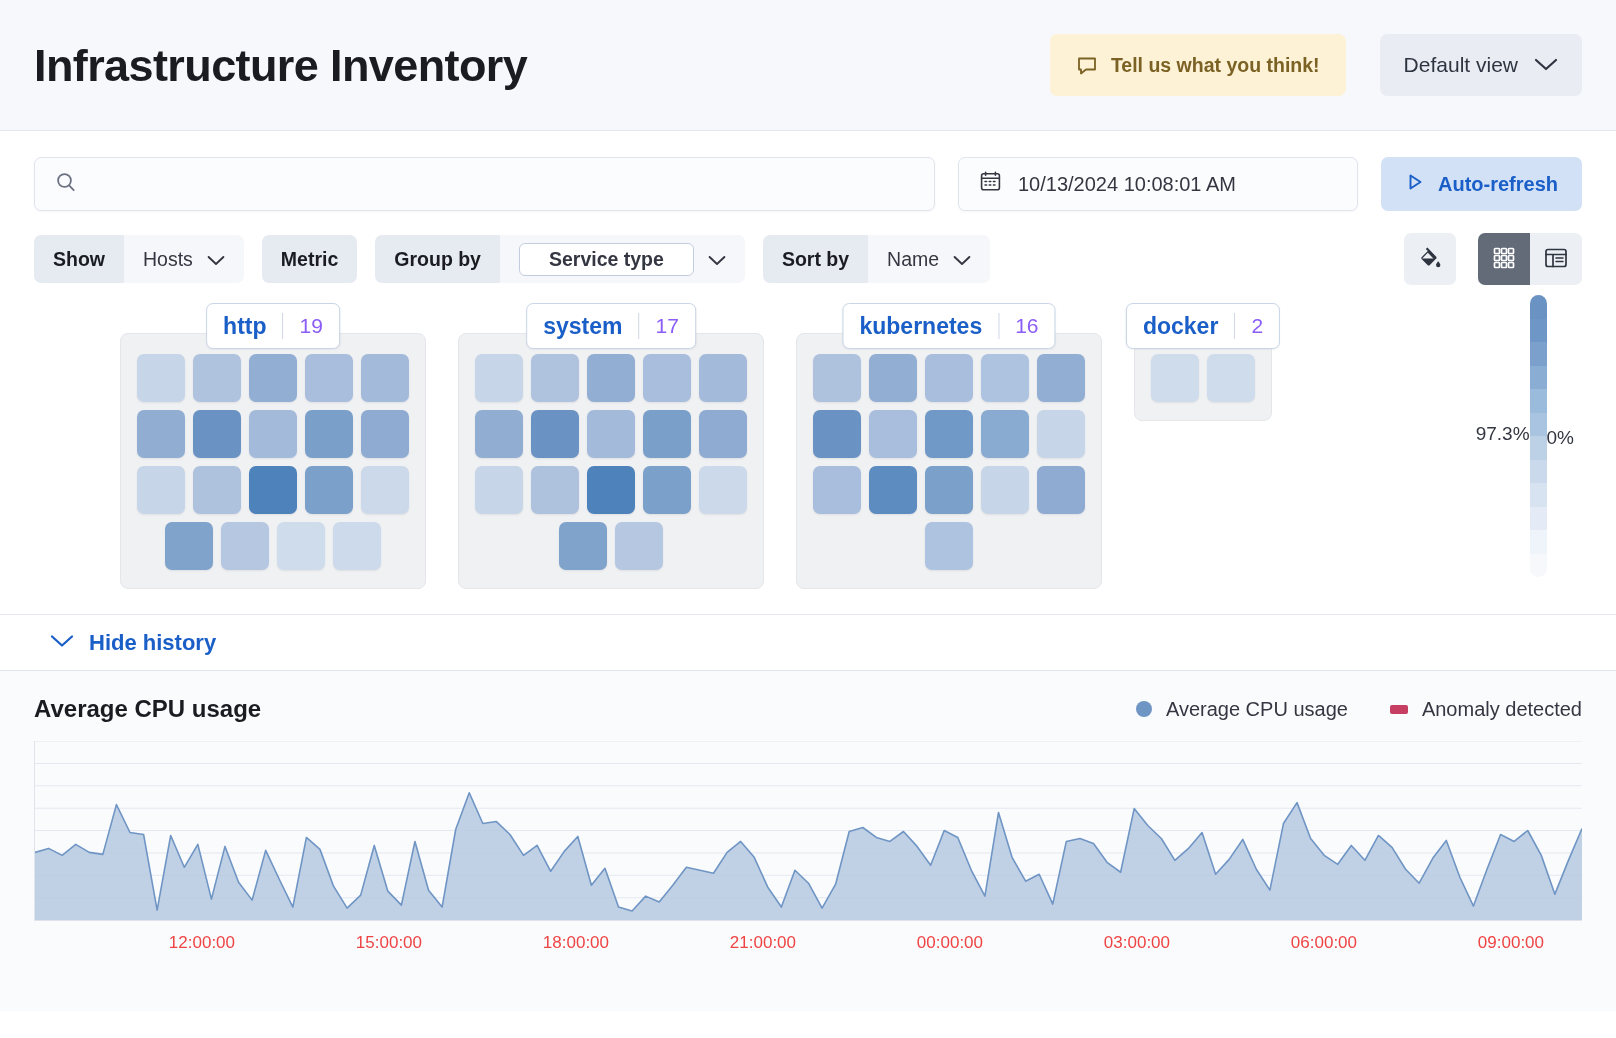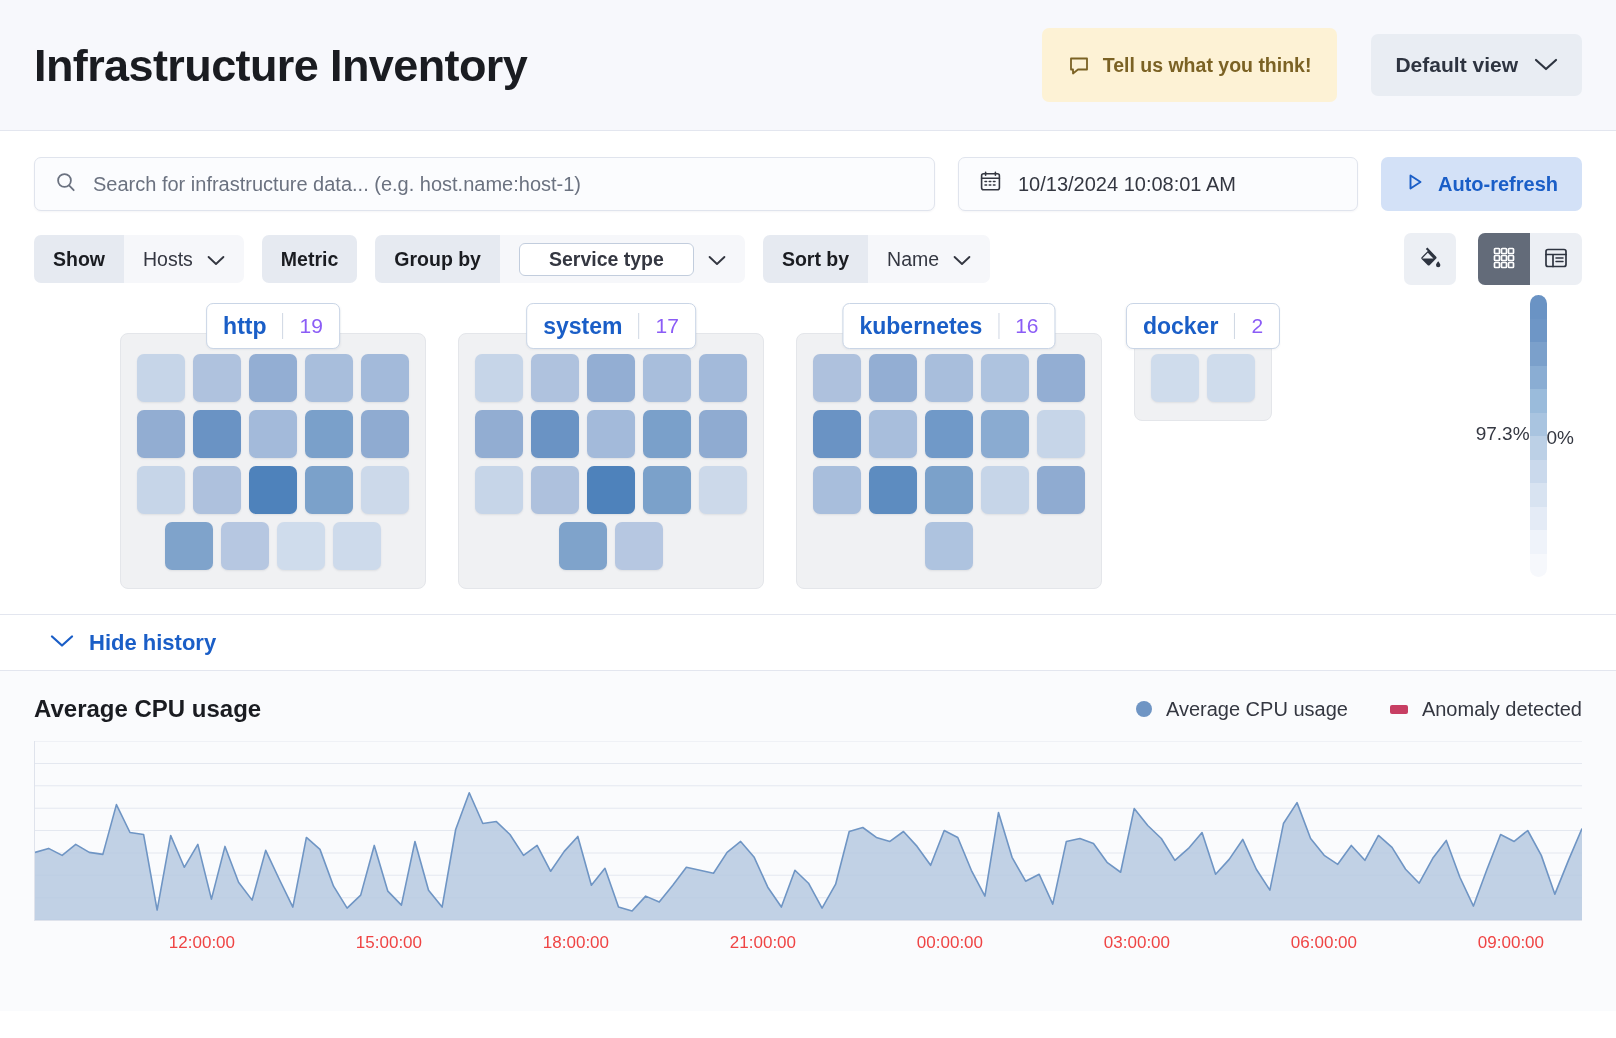--- a/index.html
+++ b/index.html
@@ -31,41 +31,41 @@
     line-height: 1;
   }
   .feedback-btn {
     display: flex;
     align-items: center;
     gap: 13px;
     background: #fdf2d5;
     color: #7b6224;
     border: none;
     border-radius: 7px;
-    height: 74px;
+    height: 62px;
     padding: 0 26px;
     font-size: 19.5px;
     font-weight: bold;
     cursor: pointer;
     font-family: inherit;
   }
   .feedback-btn svg { display:block; }
   .view-btn {
     display: flex;
     align-items: center;
     gap: 16px;
     background: #e9edf3;
     color: #2e3440;
     border: none;
     border-radius: 7px;
     height: 62px;
     padding: 0 24px;
     margin-left: 34px;
     font-size: 21px;
-    font-weight: bold;
+    font-weight: normal;
     cursor: pointer;
     font-family: inherit;
   }
 
   
   .toolbar {
     padding: 26px 34px 0 34px;
     background: #ffffff;
   }
   .toolbar-row1 {
@@ -404,21 +404,20 @@
 <div class="toolbar">
 
   <div class="toolbar-row1">
     <div class="search-box">
       <span>
         <svg width="22" height="22" viewBox="0 0 22 22" fill="none" stroke="#6b7280" stroke-width="1.8">
           <circle cx="9.5" cy="9.5" r="6.4"></circle>
             <path d="M14.3 14.6l4.4 4.6" stroke-linecap="round"></path>
         </svg>
       </span>
-      <input type="text" value="" placeholder="Search for infrastructure data... (e.g. host.name:host-1)" style="">
     </div>
 
     <div class="date-box">
       <span>
         <svg width="23" height="23" viewBox="0 0 23 23" fill="none" stroke="#343741" stroke-width="1.6">
           <rect x="2.6" y="3.8" width="17.8" height="16" rx="2"></rect>
           <path d="M2.6 8.2h17.8M6.6 2.2v3M16.4 2.2v3" stroke-linecap="round"></path>
           <path d="M6 11.5h1.6M10.2 11.5h1.6M14.4 11.5h1.6M6 15h1.6M10.2 15h1.6M14.4 15h1.6" stroke-width="1.5" stroke-linecap="round"></path>
         </svg>
       </span>

